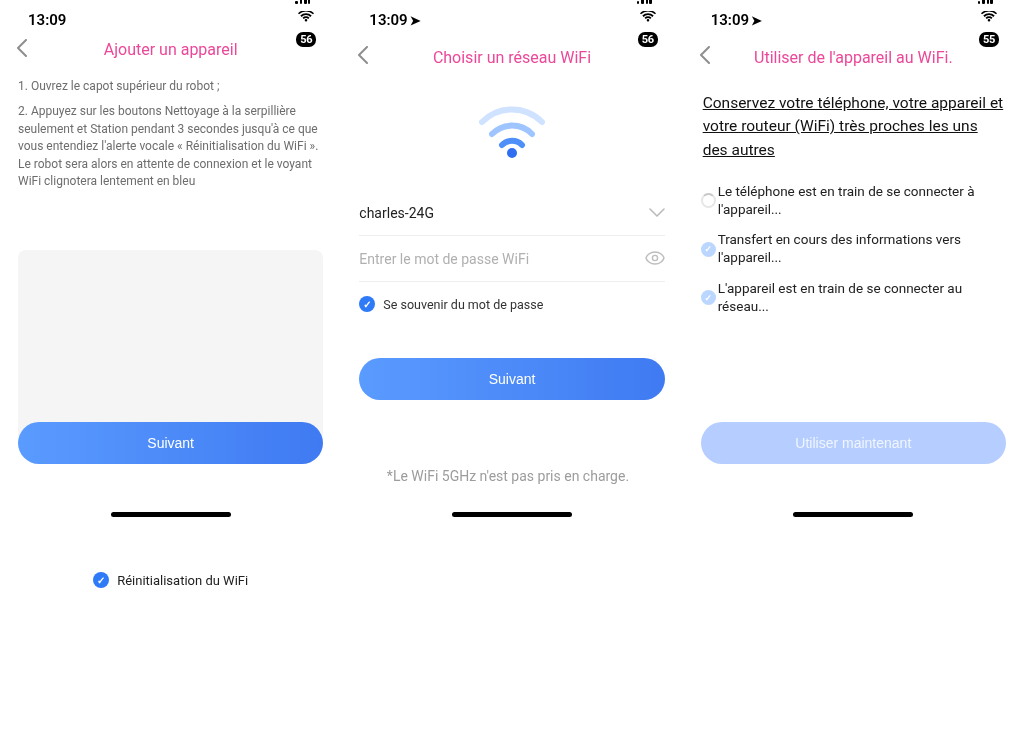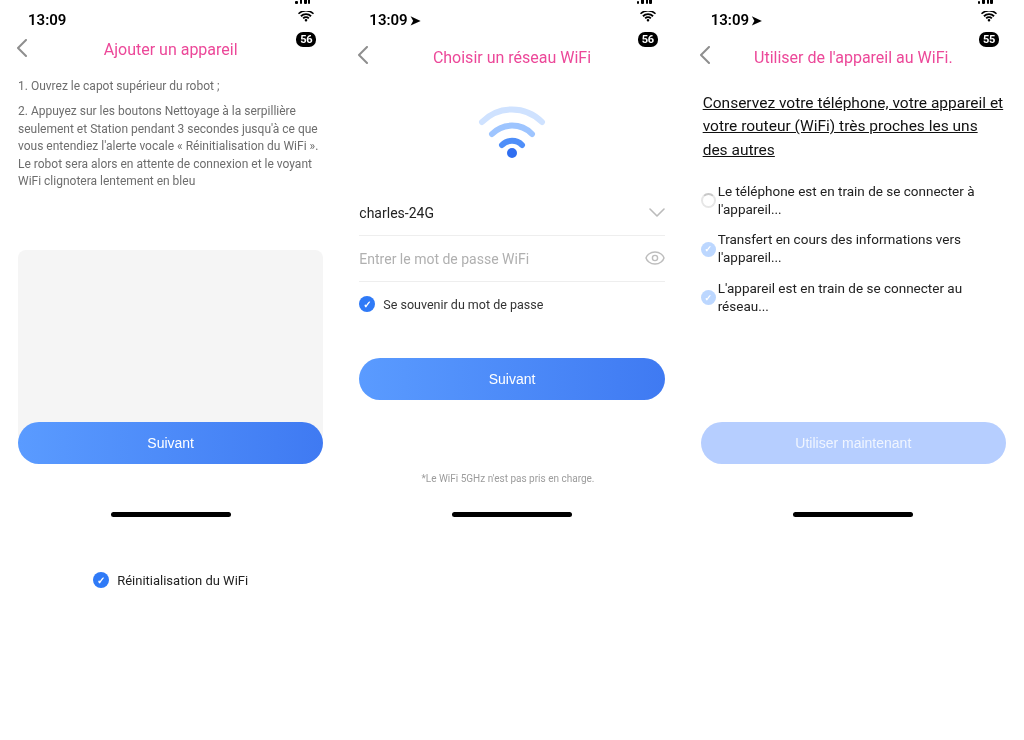--- a/index.html
+++ b/index.html
@@ -150,21 +150,21 @@
     background: linear-gradient(90deg, #5a9bff 0%, #3f7af2 100%);
     color: #fff;
     font-size: 14px;
     cursor: pointer;
   }
   .footnote {
     position: absolute;
     bottom: 40px;
     left: 0; right: 8px;
     text-align: center;
-    font-size: 10px;
+    font-size: 14px;
     color: #9c9c9c;
   }
   
   .heading3 {
     font-size: 15.5px;
     color: #111;
     line-height: 1.5;
     margin-top: 18px;
     padding: 0 2px;
     font-weight: 400;

